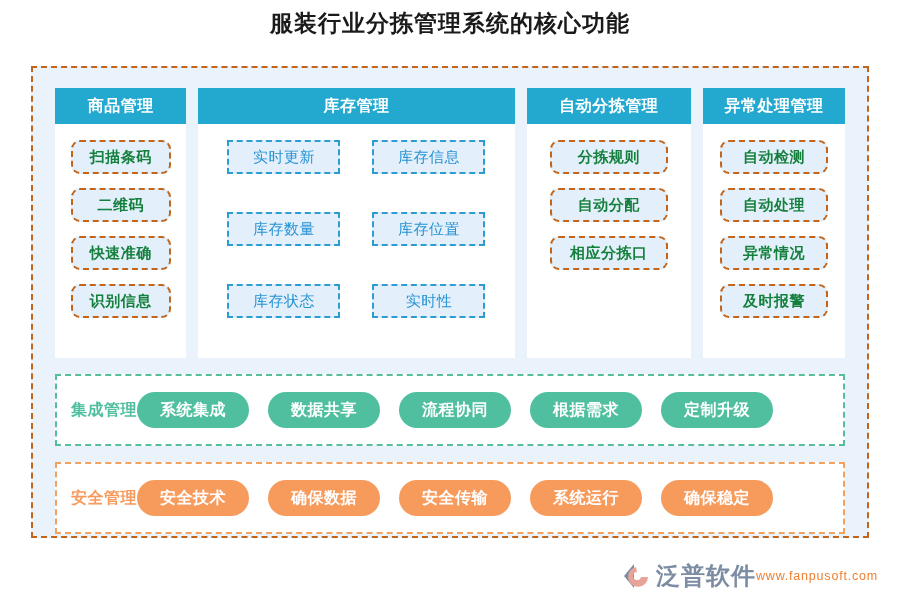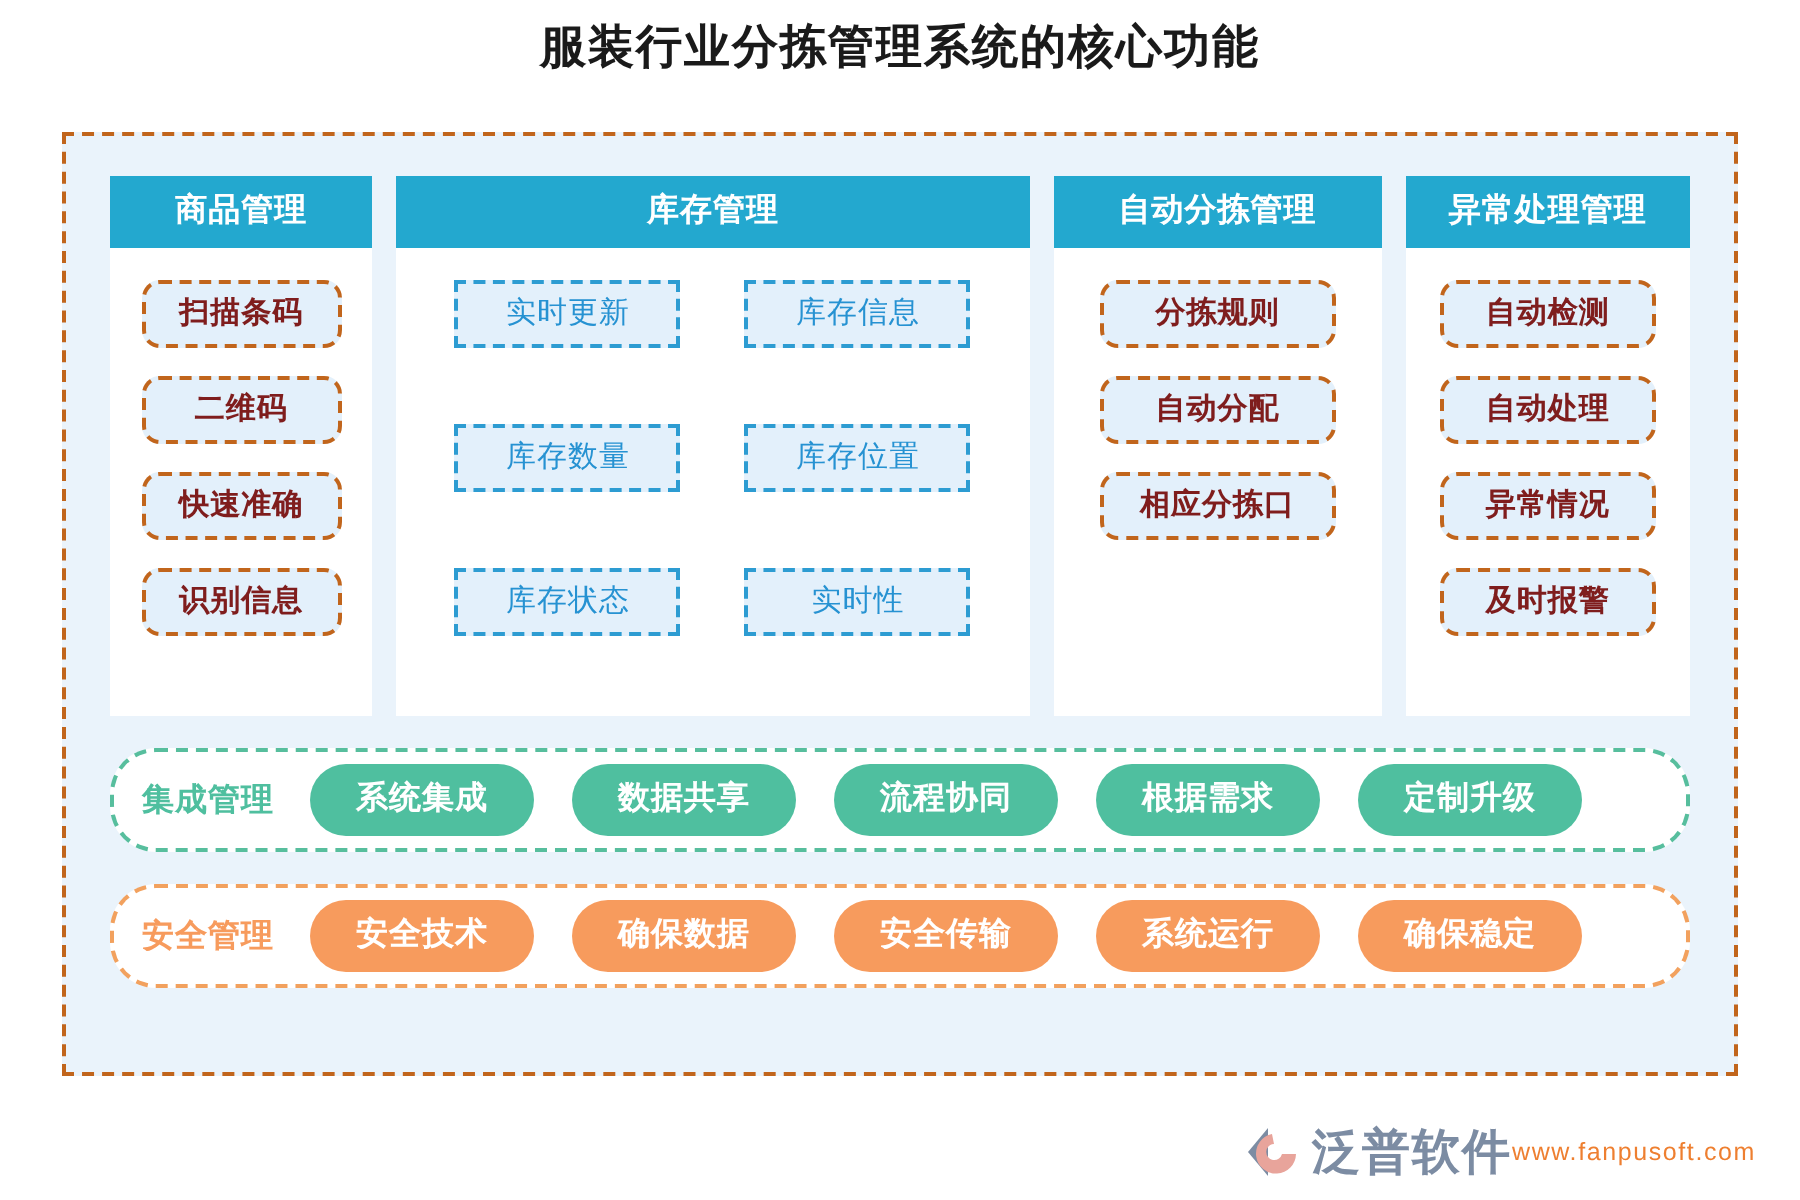--- a/index.html
+++ b/index.html
@@ -83,21 +83,21 @@
     flex-direction: column;
     align-items: center;
     gap: 14px;
     width: 100%;
   }
   .item-box {
     box-sizing: border-box;
     background: #E3F0FB;
     border: 2px dashed #C1651C;
     border-radius: 9px;
-    color: #7f1d1d;
+    color: #15803d;
     font-size: 15px;
     font-weight: bold;
     text-align: center;
     line-height: 30px;
     height: 34px;
     width: 100px;
     letter-spacing: 0.5px;
   }
   .col-sorting .item-box  { width: 118px; }
   .col-exception .item-box{ width: 108px; }
@@ -123,24 +123,22 @@
     height: 34px;
     letter-spacing: 0.5px;
   }
 
   
   .band {
     box-sizing: border-box;
     background: #ffffff;
     display: flex;
     align-items: center;
-    height: 52px;
+    height: 72px;
     padding: 0 14px;
-    gap: 18px;
-    border-radius: 23px;
   }
   .band-integration {
     border: 2px dashed #57BE9D;
     margin-top: 16px;
   }
   .band-security {
     border: 2px dashed #F2A15E;
     margin-top: 16px;
   }
   .band-label {

